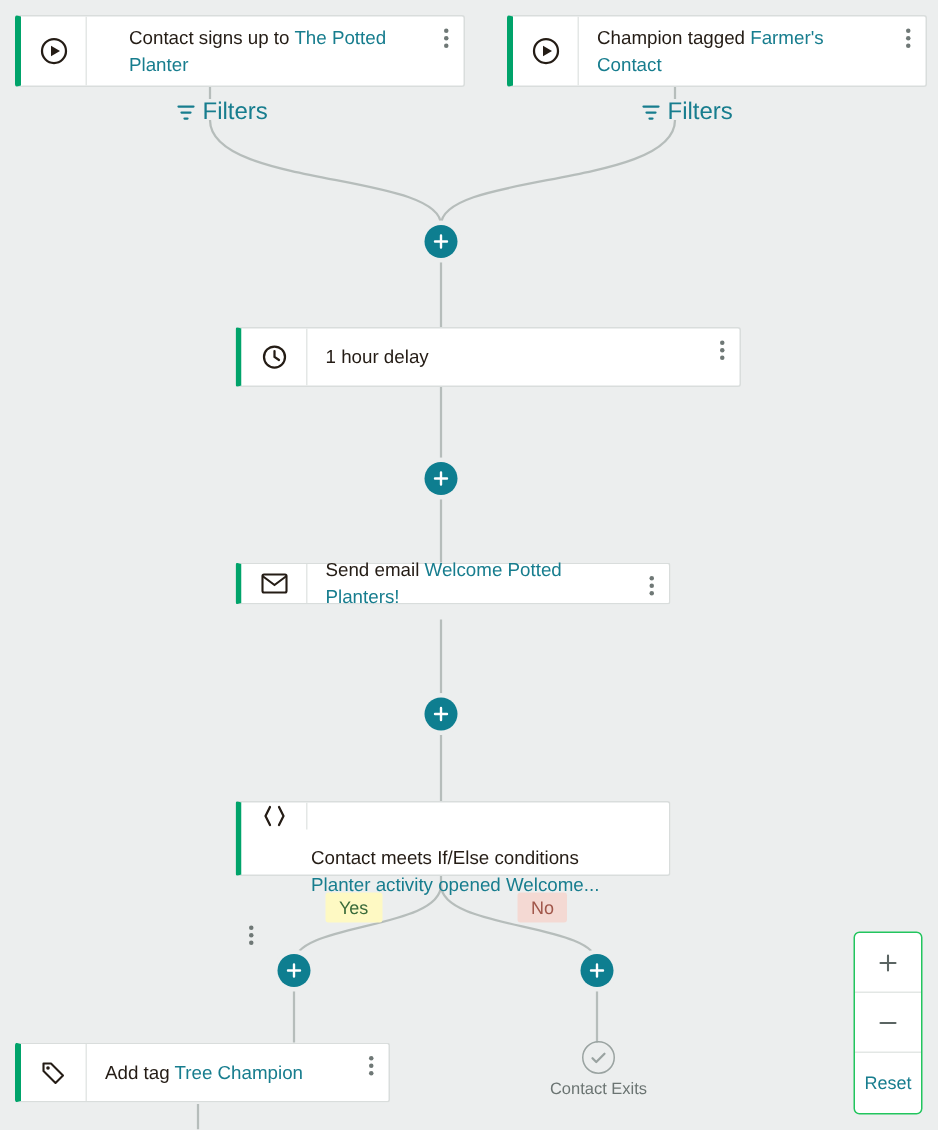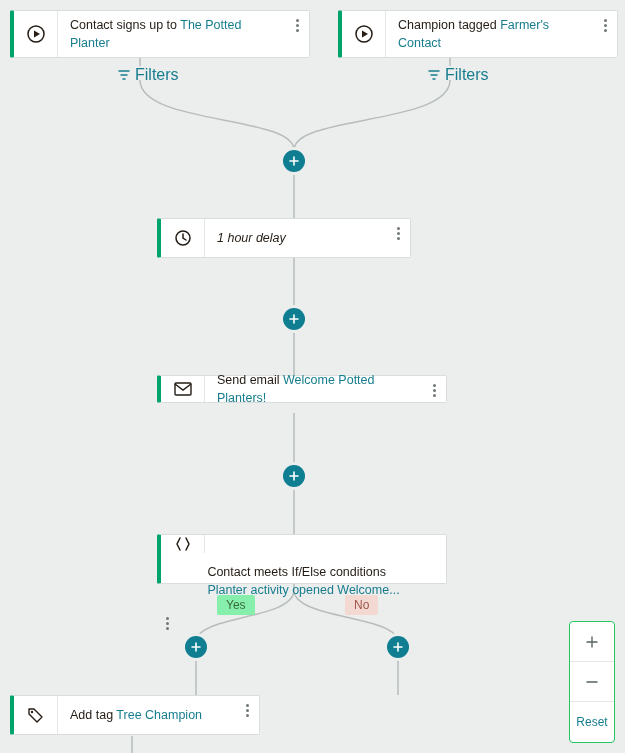--- a/index.html
+++ b/index.html
@@ -94,21 +94,21 @@
     box-shadow: 0 0 0 3px #eceeee;
   }
   .add-btn svg { display:block; }
   .branch-label {
     position: absolute;
     font-size: 12px;
     padding: 3px 9px;
     border-radius: 2px;
     color: #4a4a4a;
   }
-  .branch-yes { background: #86efac; color:#3a6b3a; }
+  .branch-yes { background: #fef9c3; color:#3a6b3a; }
   .branch-no  { background: #f4d9d3; color:#a0564a; }
   .exit-node {
     position: absolute;
     text-align: center;
   }
   .exit-node .ring {
     width: 22px; height: 22px;
     border: 1.5px solid #9aa3a1;
     border-radius: 50%;
     margin: 0 auto 4px;
@@ -164,21 +164,21 @@
       <path d="M294,590 C294,620 196,615 196,642"></path>
       <path d="M294,590 C294,620 398,615 398,642"></path>
 
       <path d="M196,656 L196,695"></path>
       <path d="M132,736 L132,753"></path>
 
       <path d="M398,656 L398,695"></path>
     </g>
   </svg>
 
-  <div class="node" style="left:10px; top:10px; width:300px; height:48px;">
+  <div class="node" style="left:10px; top:10px; width:300px; height:48px;gap:16px;">
     <div class="icon-col">
       <svg width="20" height="20" viewBox="0 0 20 20">
           <circle cx="10" cy="10" r="8" fill="none" stroke="#241c15" stroke-width="1.5"></circle>
           <polygon points="8,6.5 8,13.5 14,10" fill="#241c15"></polygon>
         </svg>
     </div>
     <div class="content-col">
       <span>Contact signs up to </span><span class="link">The Potted Planter</span>
     </div>
     <div class="menu-col">
@@ -222,21 +222,21 @@
       </svg>
     <span>Filters</span>
   </div>
 
   <div class="add-btn" style="left:283px; top:150px;">
     <svg width="12" height="12" viewBox="0 0 12 12">
         <path d="M6 2v8M2 6h8" stroke="#fff" stroke-width="1.6" stroke-linecap="round"></path>
       </svg>
   </div>
 
-  <div class="node" style="left:157px; top:218px; width:254px; height:40px;font-style:italic;">
+  <div class="node" style="left:157px; top:218px; width:337px; height:40px;">
     <div class="icon-col">
       <svg width="18" height="18" viewBox="0 0 18 18">
           <circle cx="9" cy="9" r="7" fill="none" stroke="#241c15" stroke-width="1.5"></circle>
           <path d="M9 5v4l3 2" stroke="#241c15" stroke-width="1.5" fill="none" stroke-linecap="round"></path>
         </svg>
     </div>
     <div class="content-col">
       <span>1 hour delay</span>
     </div>
     <div class="menu-col">
@@ -324,20 +324,28 @@
     </div>
     <div class="menu-col">
         <div class="kebab">
           <span></span>
           <span></span>
           <span></span>
         </div>
       </div>
   </div>
 
+  <div class="exit-node" style="left:364px; top:694px; width:70px;">
+    <div class="ring">
+      <svg width="12" height="12" viewBox="0 0 12 12">
+          <path d="M2 6.5l2.5 2.5L10 3.5" fill="none" stroke="#9aa3a1" stroke-width="1.5" stroke-linecap="round" stroke-linejoin="round"></path>
+        </svg>
+    </div>
+    <div class="label">Contact Exits</div>
+  </div>
 
   <div class="zoom-ctrl">
     <div class="zbtn">
       <svg width="16" height="16" viewBox="0 0 16 16">
           <path d="M8 3v10M3 8h10" stroke="#5a6462" stroke-width="1.4" stroke-linecap="round"></path>
         </svg>
     </div>
     <div class="zbtn">
       <svg width="16" height="16" viewBox="0 0 16 16">
           <path d="M3 8h10" stroke="#5a6462" stroke-width="1.4" stroke-linecap="round"></path>

